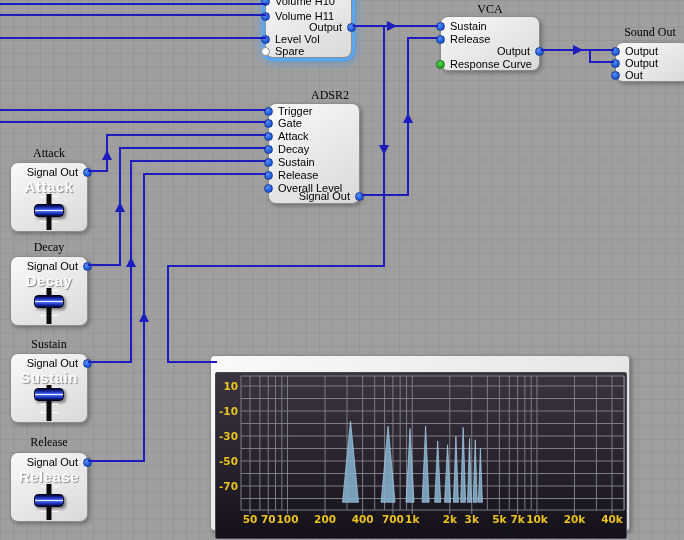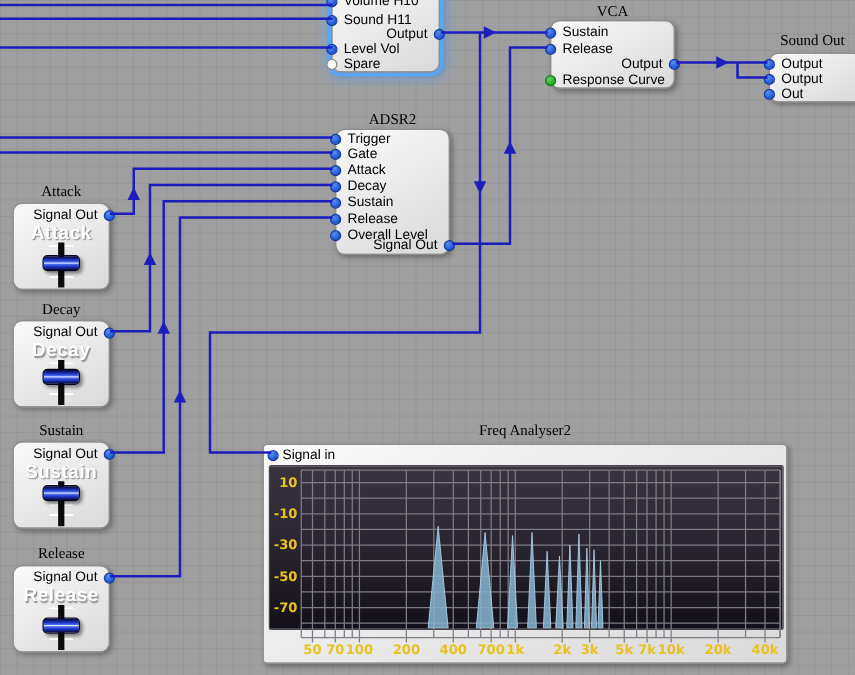--- a/index.html
+++ b/index.html
@@ -51,21 +51,21 @@
     background:repeating-linear-gradient(180deg,#ffffff 0,#ffffff 1.5px,transparent 1.5px,transparent 8.2px);
   }
   .track{position:absolute;left:50%;transform:translateX(-50%);width:5px;top:0;bottom:0;background:#0b0b0b;}
   .handle{
     position:absolute;left:0;width:30px;height:13px;border-radius:4px;border:1px solid #05051f;
     background:linear-gradient(180deg,#06062e 0%,#1d36c8 28%,#4e6ce8 42%,#e9efff 50%,#4e6ce8 58%,#1d36c8 75%,#06062e 100%);
     box-shadow:2px 2px 3px rgba(0,0,0,0.45);box-sizing:border-box;
   }
   
   #fa-display{
-    position:absolute;left:4px;top:16px;width:412px;height:132px;
+    position:absolute;left:4px;top:16px;width:412px;height:167px;
     background:linear-gradient(180deg,#3a3440 0%,#2b2631 45%,#141019 100%);
     border:1px solid #4a4550;box-sizing:border-box;border-radius:2px;
   }
 </style>
 </head>
 <body>
 
 <div class="canvas">
 
   <svg id="wires" width="684" height="540">
@@ -93,21 +93,21 @@
       <polygon points="139,322 144,312 149,322" fill="#1d1dbe"></polygon>
     </svg>
 
   <div class="mod selected" style="left:265px;top:-14px;width:87px;height:72px;">
     <div class="prow l" style="top:8px">
       <span class="dot blue left"></span>
         <span class="plbl">Volume H10</span>
     </div>
     <div class="prow l" style="top:23px">
       <span class="dot blue left"></span>
-        <span class="plbl">Sound H11</span>
+        <span class="plbl">Volume H11</span>
     </div>
     <div class="prow r" style="top:34px">
       <span class="dot blue right"></span>
         <span class="plbl">Output</span>
     </div>
     <div class="prow l" style="top:46px">
       <span class="dot blue left"></span>
         <span class="plbl">Level Vol</span>
     </div>
     <div class="prow l" style="top:58px">
@@ -145,21 +145,21 @@
     <div class="prow l" style="top:14px">
       <span class="dot blue left"></span>
         <span class="plbl">Output</span>
     </div>
     <div class="prow l" style="top:26px">
       <span class="dot blue left"></span>
         <span class="plbl">Out</span>
     </div>
   </div>
 
-  <div class="mtitle" style="left:268px;top:89px;width:92px;">ADSR2</div>
+  <div class="mtitle" style="left:284px;top:89px;width:92px;">ADSR2</div>
   <div class="mod" style="left:268px;top:103px;width:92px;height:101px;">
     <div class="prow l" style="top:1px">
       <span class="dot blue left"></span>
         <span class="plbl">Trigger</span>
     </div>
     <div class="prow l" style="top:13px">
       <span class="dot blue left"></span>
         <span class="plbl">Gate</span>
     </div>
     <div class="prow l" style="top:26px">
@@ -237,26 +237,21 @@
         <span class="plbl">Signal Out</span>
     </div>
     <div class="slabel">Release</div>
     <div class="slider">
       <div class="ticks"></div>
       <div class="track"></div>
       <div class="handle" style="top: 10.35px;"></div>
     </div>
   </div>
 
-  <div class="mtitle" style="left:210px;top:338px;width:420px;">Freq Analyser2</div>
   <div class="mod" style="left:210px;top:355px;width:420px;height:176px;border-radius:4px;">
-    <div class="prow l" style="top:2px">
-      <span class="dot blue" style="left:3px"></span>
-        <span class="plbl" style="left:15px">Signal in</span>
-    </div>
     <div id="fa-display">
       <svg id="fa-svg" width="412" height="153">
           <line x1="25" y1="13" x2="408" y2="13" stroke="#7d7d85" stroke-width="1"></line>
           <line x1="25" y1="25.5" x2="408" y2="25.5" stroke="#7d7d85" stroke-width="1"></line>
           <line x1="25" y1="38" x2="408" y2="38" stroke="#7d7d85" stroke-width="1"></line>
           <line x1="25" y1="50.5" x2="408" y2="50.5" stroke="#7d7d85" stroke-width="1"></line>
           <line x1="25" y1="63" x2="408" y2="63" stroke="#7d7d85" stroke-width="1"></line>
           <line x1="25" y1="75.5" x2="408" y2="75.5" stroke="#7d7d85" stroke-width="1"></line>
           <line x1="25" y1="88" x2="408" y2="88" stroke="#7d7d85" stroke-width="1"></line>
           <line x1="25" y1="100.5" x2="408" y2="100.5" stroke="#7d7d85" stroke-width="1"></line>

